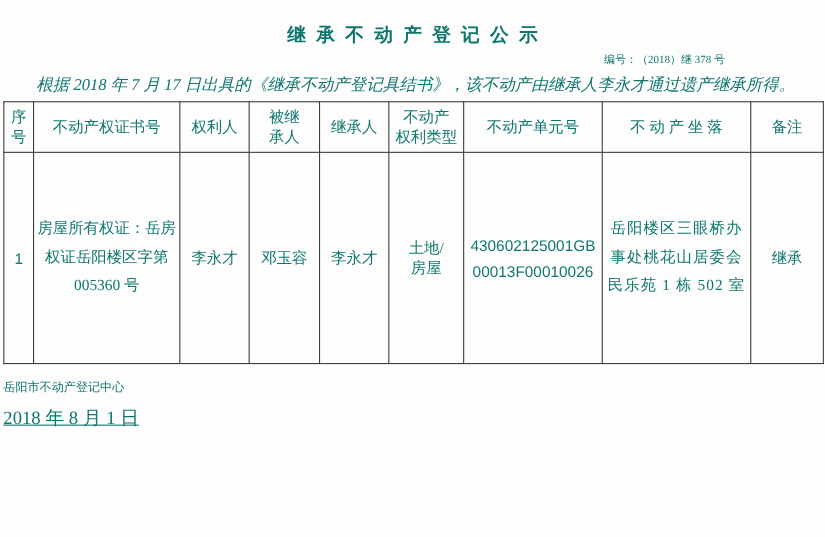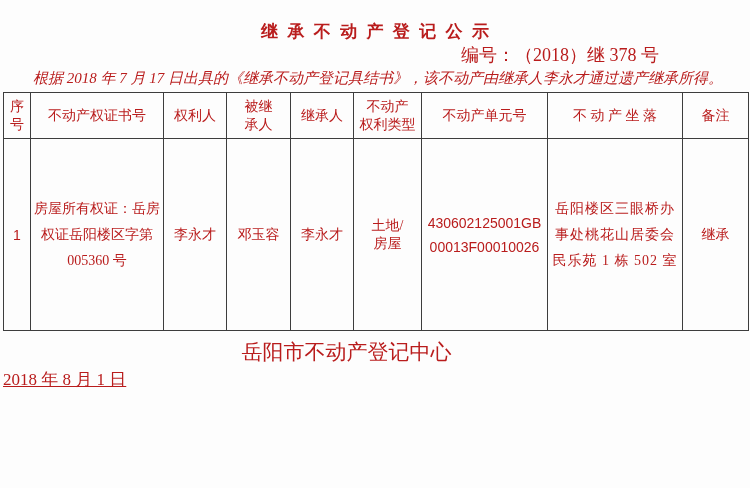--- a/index.html
+++ b/index.html
@@ -6,38 +6,38 @@
     margin: 0;
     padding: 0;
     background: #e8e8e8;
   }
   .page {
     position: relative;
     width: 750px;
     height: 488px;
     margin: 0 auto;
     background: #fdfdfd;
-    color: #b91c1c;
+    color: #0f766e;
     font-family: "Liberation Serif", "DejaVu Serif", serif;
     box-sizing: border-box;
     padding: 22px 3px 0 3px;
     overflow: hidden;
   }
   .doc-title {
     text-align: center;
     font-size: 17px;
     font-weight: bold;
     letter-spacing: 0.55em;
     text-indent: 0.55em;
     line-height: 20px;
   }
   .doc-number {
     text-align: right;
     padding-right: 88px;
-    font-size: 18px;
+    font-size: 10px;
     line-height: 20px;
     margin-top: 3px;
     font-family: Liberation Serif, serif;
   }
   .body-text {
     margin-top: 2px;
   }
   .body-text p {
     margin: 0;
     font-size: 15px;
@@ -87,23 +87,23 @@
     text-justify: inter-ideograph;
     padding: 0 8px;
     line-height: 26px;
     letter-spacing: 1px;
   }
   .c-seq {
     font-family: "Liberation Sans", "DejaVu Sans", sans-serif;
     font-size: 13px;
   }
   .footer-org {
-    text-align: center;
+    text-align: left;
     padding-right: 57px;
-    font-size: 21px;
+    font-size: 11px;
     line-height: 19px;
     margin-top: 12px;
   }
   .footer-date {
     text-align: left;
     padding-right: 80px;
     font-size: 17px;
     line-height: 19px;
     margin-top: 8px;
     text-decoration: underline;

